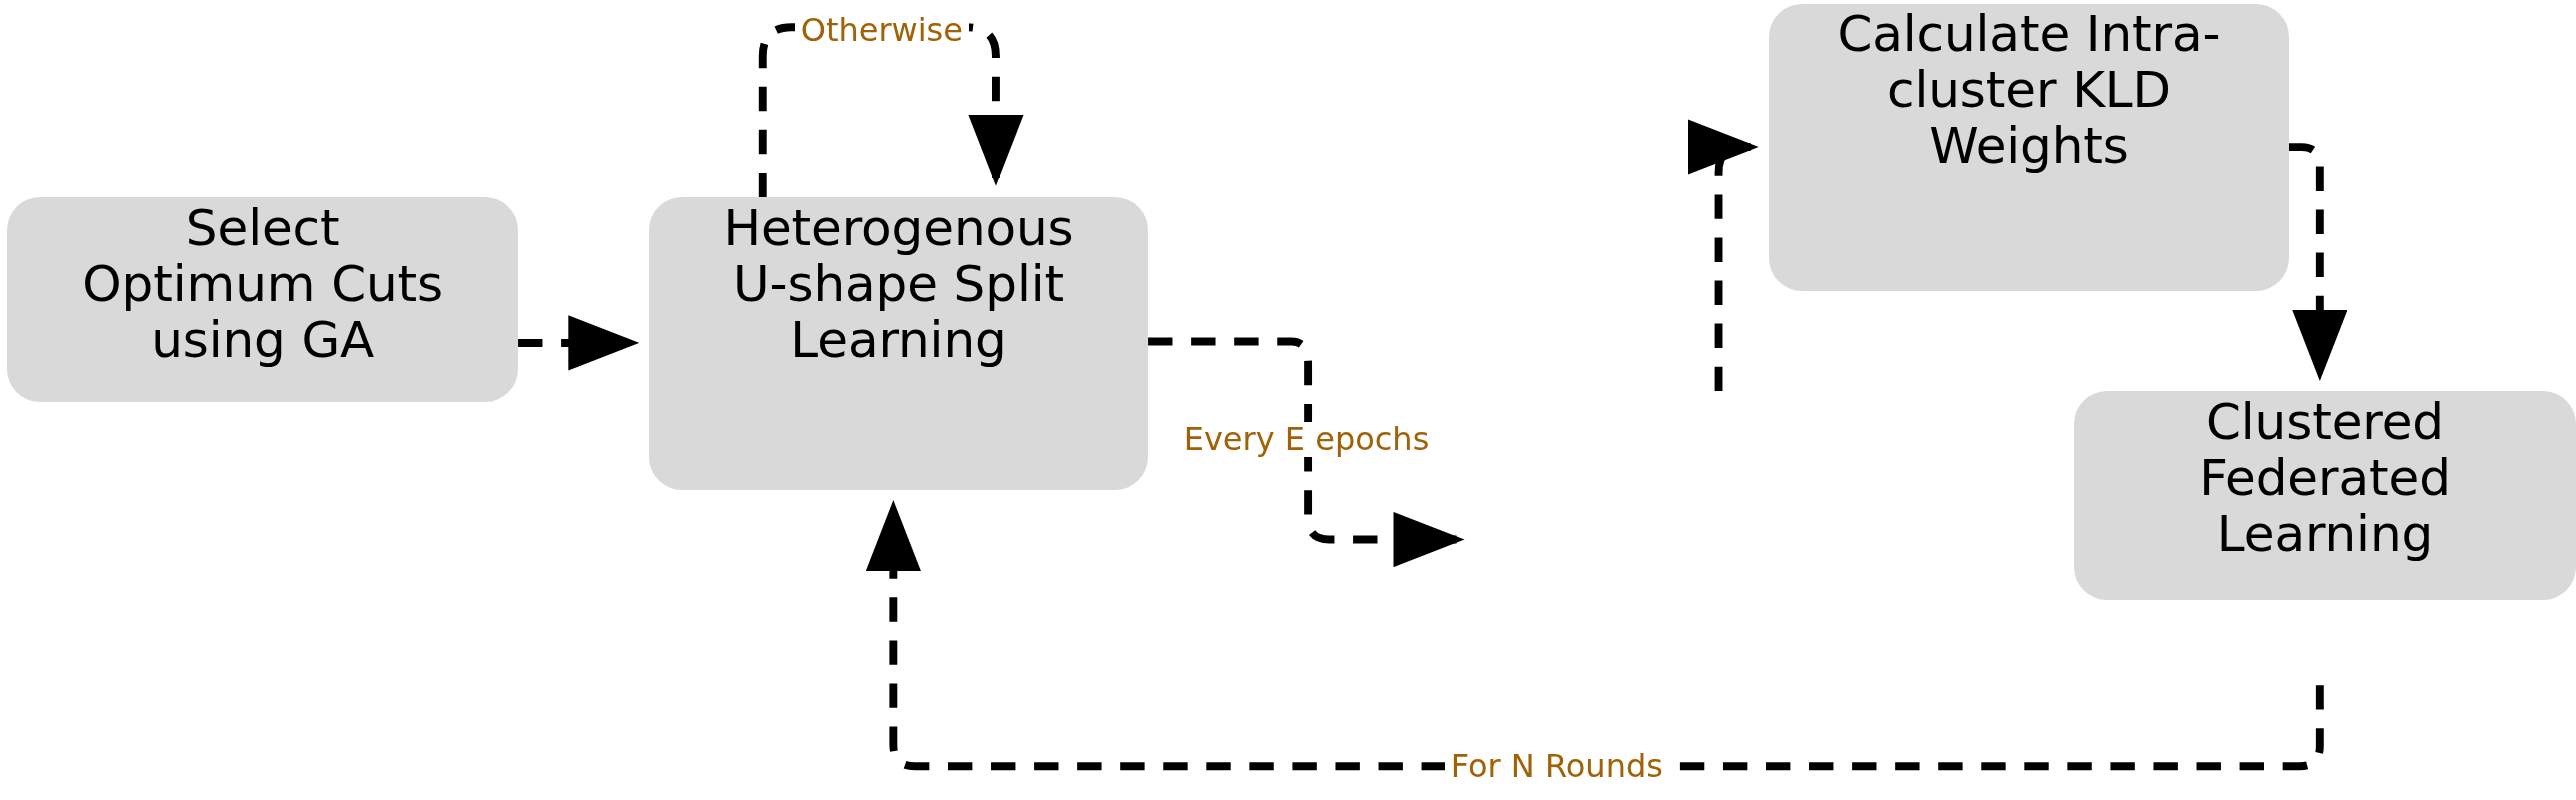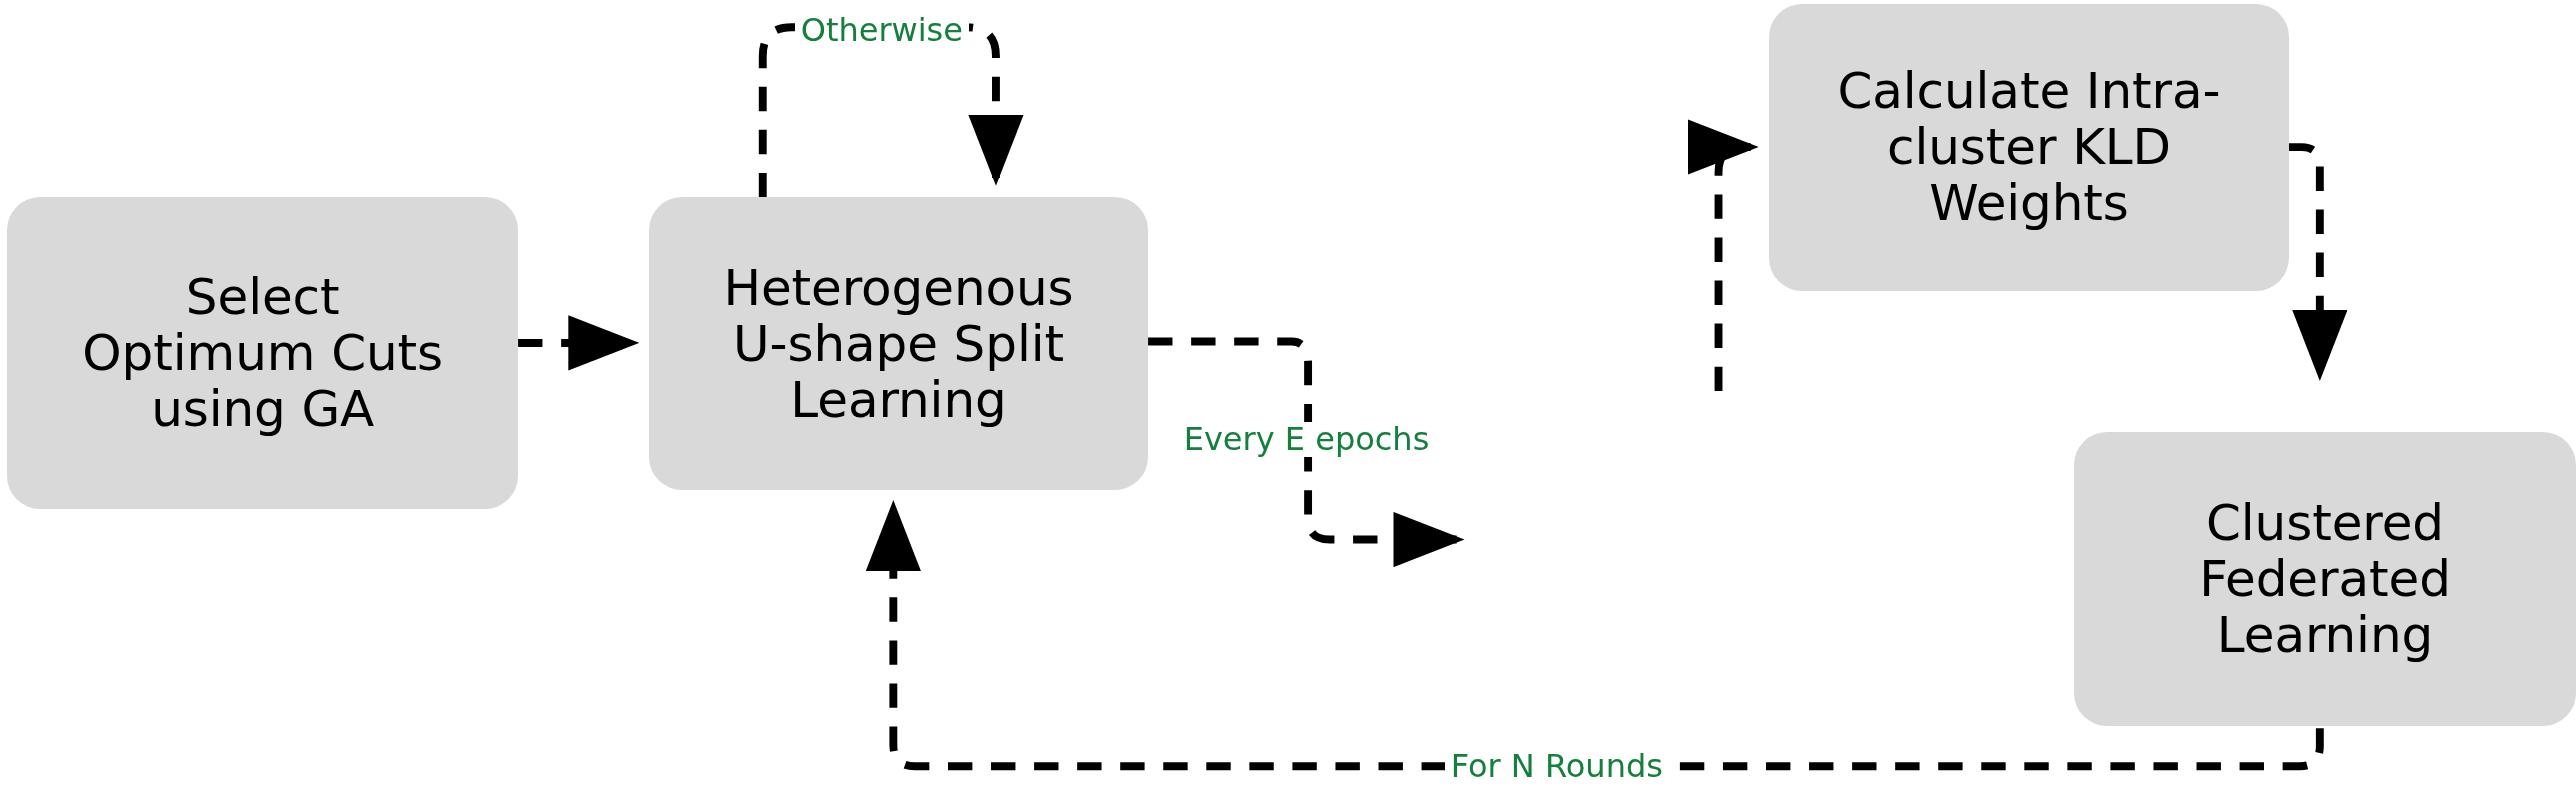--- a/index.html
+++ b/index.html
@@ -8,21 +8,21 @@
     width:2576px;height:800px;
     background:#ffffff;
     overflow:hidden;
     font-family:"DejaVu Sans", sans-serif;
   }
   .node{
     position:absolute;
     background:#d9d9d9;
     border-radius:33px;
     display:flex;
-    align-items:center;
+    align-items:flex-start;
     justify-content:center;
     box-sizing:border-box;
     padding:2.9px 10px;
   }
   .node-label{
     text-align:center;
     color:#000000;
     font-size:50px;
     line-height:1.12;
     font-weight:400;
@@ -38,21 +38,21 @@
     pointer-events:none;
   }
   .edge-path{
     fill:none;
     stroke:#000000;
     stroke-width:11;
     stroke-linecap:butt;
   }
   .edge-label{
     position:absolute;
-    color:#15803d;
+    color:#a16207;
     font-size:32px;
     line-height:1;
     background:#ffffff;
     padding:1.4px 5.7px;
     white-space:nowrap;
     font-family:"DejaVu Sans", sans-serif;
   }
 </style>
 </head>
 <body>
@@ -72,40 +72,40 @@
 
     <path class="edge-path" stroke-dasharray="34 26" marker-end="url(#arrowhead)" d="M 1600 476 L 1800 476 Q 1823 476 1823 506 L 1823 722 Q 1823 752 1853 752 L 2030 752"></path>
 
     <path class="edge-path" stroke-dasharray="34 26" marker-end="url(#arrowhead)" d="M 2395 545 L 2395 240 Q 2395 205 2430 205 L 2440 205"></path>
 
     <path class="edge-path" stroke-dasharray="34 26" marker-end="url(#arrowhead)" d="M 3190 205 L 3208 205 Q 3233 205 3233 232 L 3233 520"></path>
 
     <path class="edge-path" stroke-dasharray="34 26" marker-end="url(#arrowhead)" d="M 3233 955 L 3233 1040 Q 3233 1068 3205 1068 L 1275 1068 Q 1245 1068 1245 1038 L 1245 708"></path>
   </svg>
 
-  <div class="node" style="left:7.2px;top:197px;width:511px;height:312px;">
+  <div class="node" style="left:7.2px;top:197px;width:511px;height:205px;">
     <span class="node-label">Select
 Optimum Cuts
 using GA</span>
   </div>
 
   <div class="node" style="left:649px;top:197px;width:499px;height:293px;">
     <span class="node-label">Heterogenous
 U-shape Split
 Learning</span>
   </div>
 
   <div class="node" style="left:1769px;top:3.6px;width:520px;height:287px;">
     <span class="node-label">Calculate Intra-
 cluster KLD
 Weights</span>
   </div>
 
 
-  <div class="node" style="left:2074px;top:391px;width:502px;height:294px;margin-top:41px;">
+  <div class="node" style="left:2074px;top:391px;width:502px;height:209px;">
     <span class="node-label">Clustered
 Federated
 Learning</span>
   </div>
 
   <div class="edge-label" style="left:795px;top:13px;">Otherwise</div>
 
   <div class="edge-label" style="left:1178px;top:422px;">Every E epochs</div>
 
   <div class="edge-label" style="left:1403px;top:749px;margin-left:42px;">For N Rounds</div>

